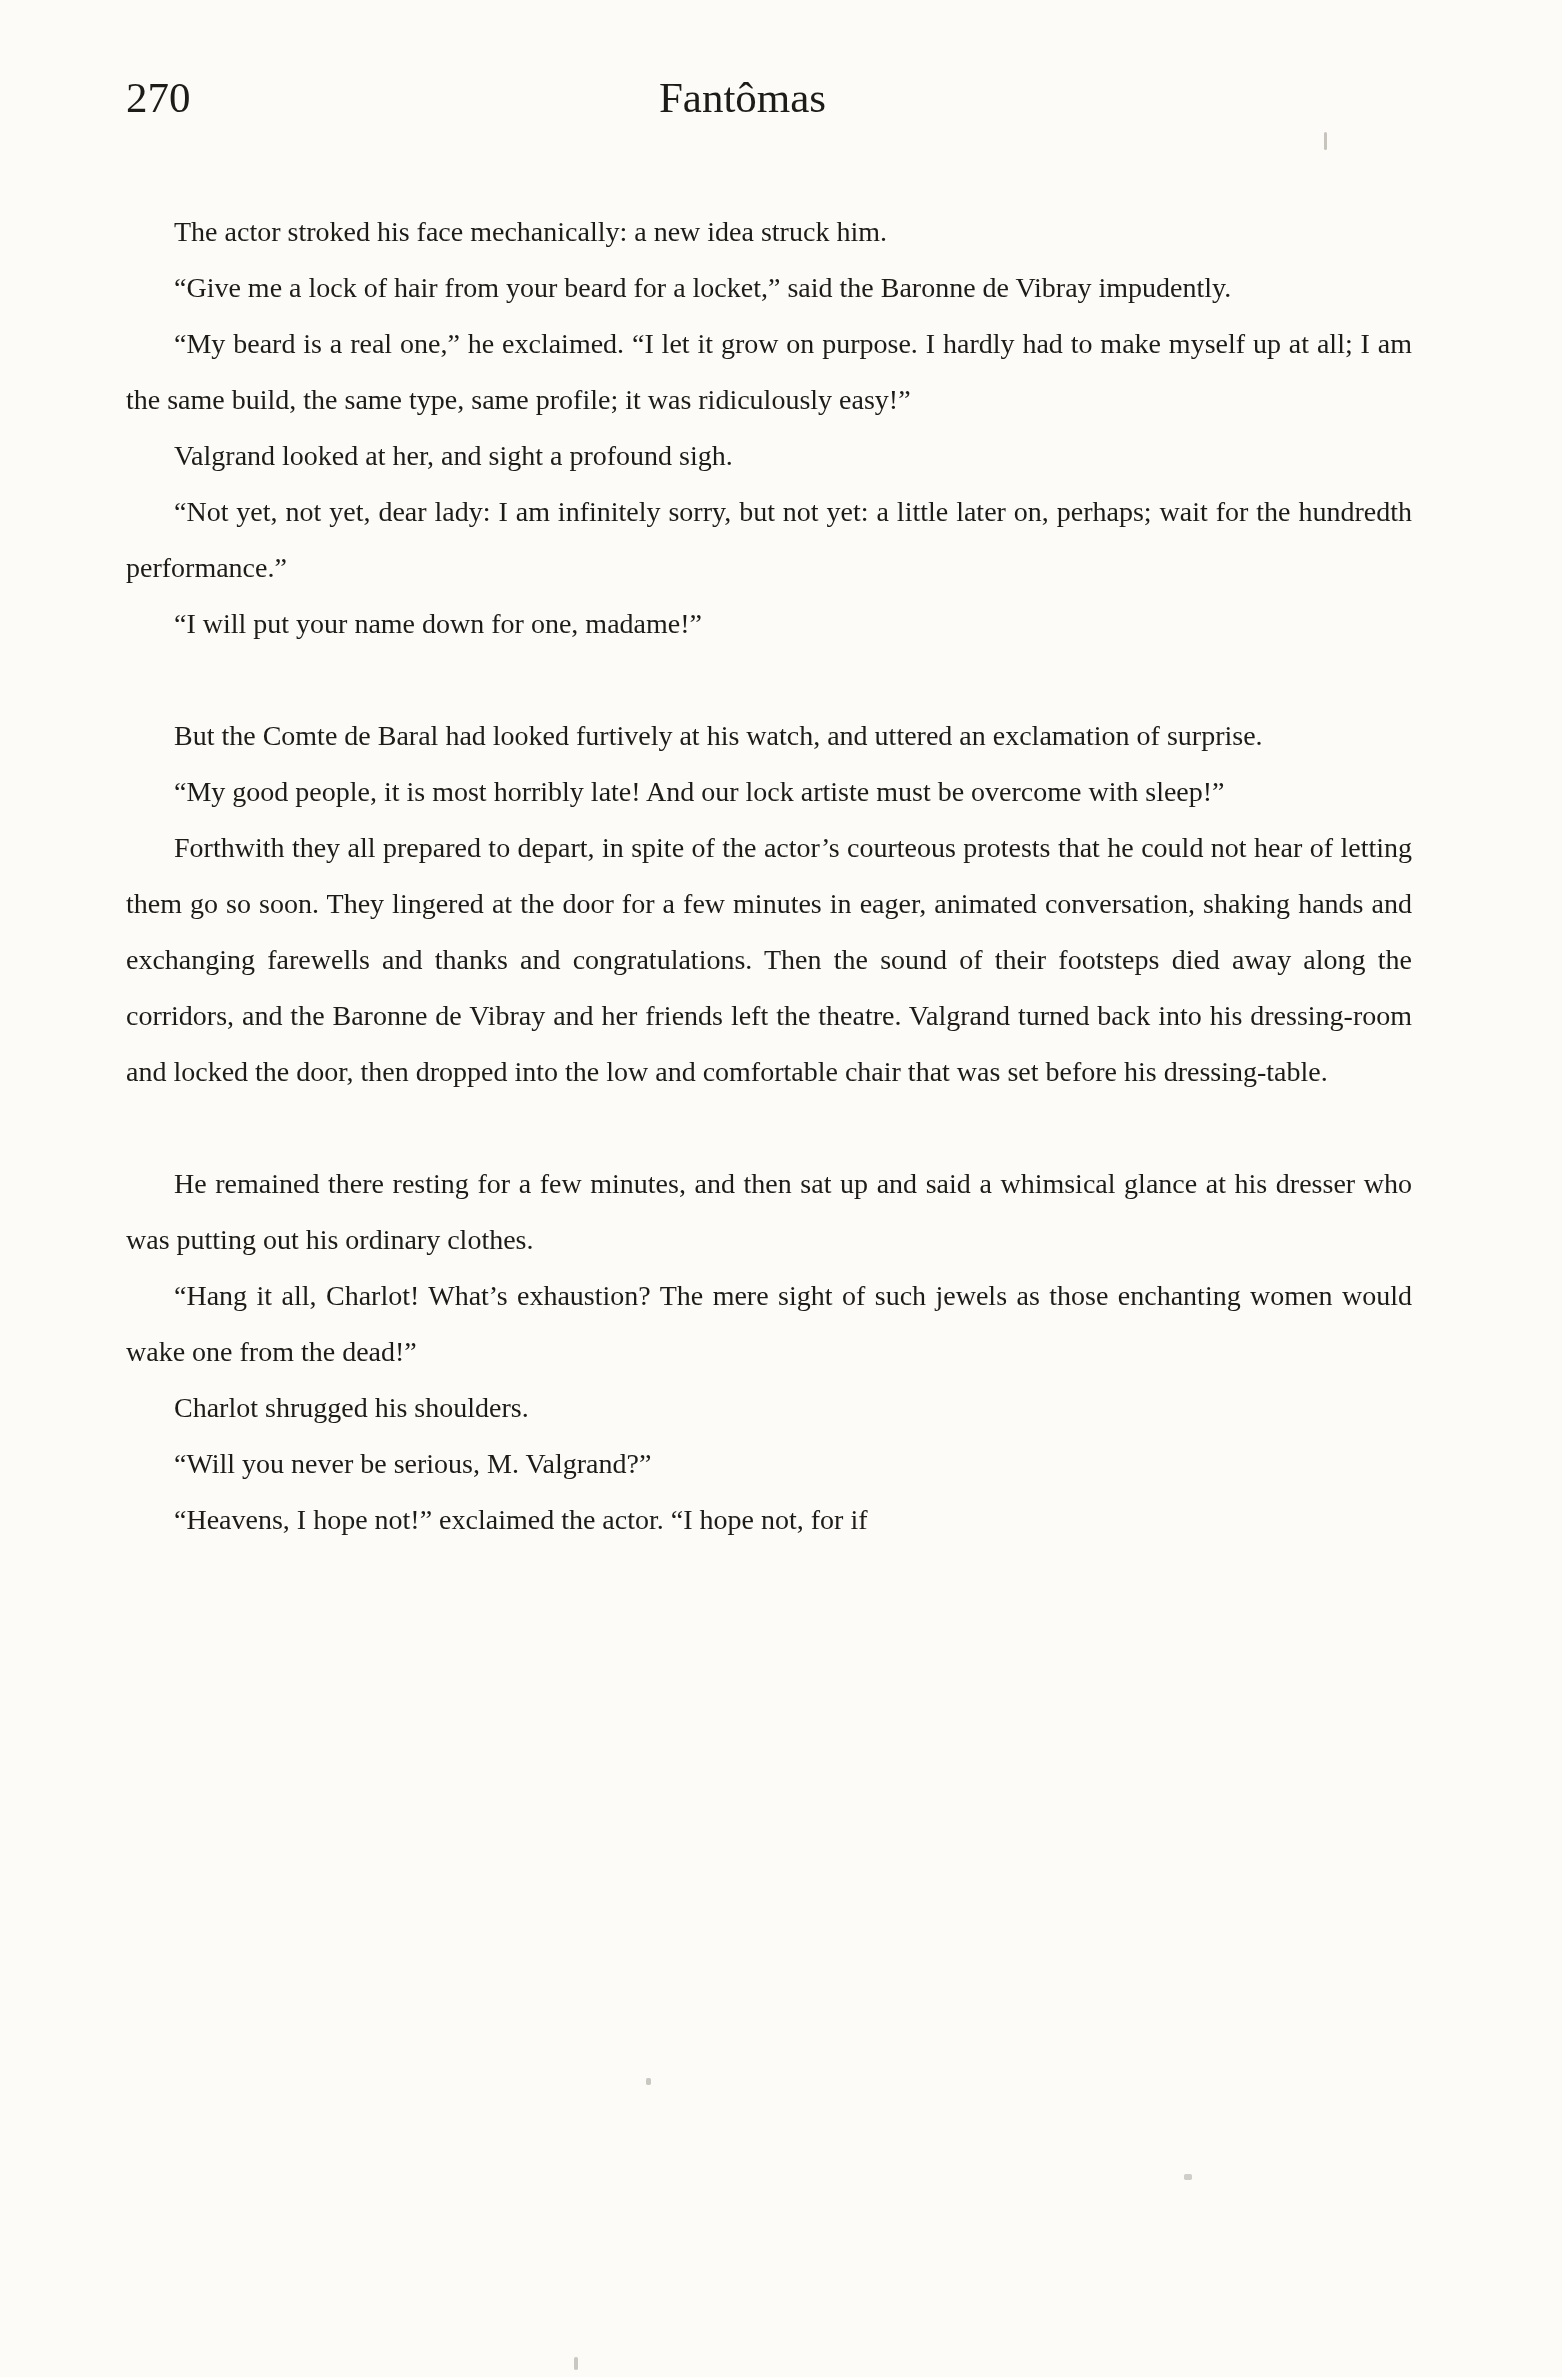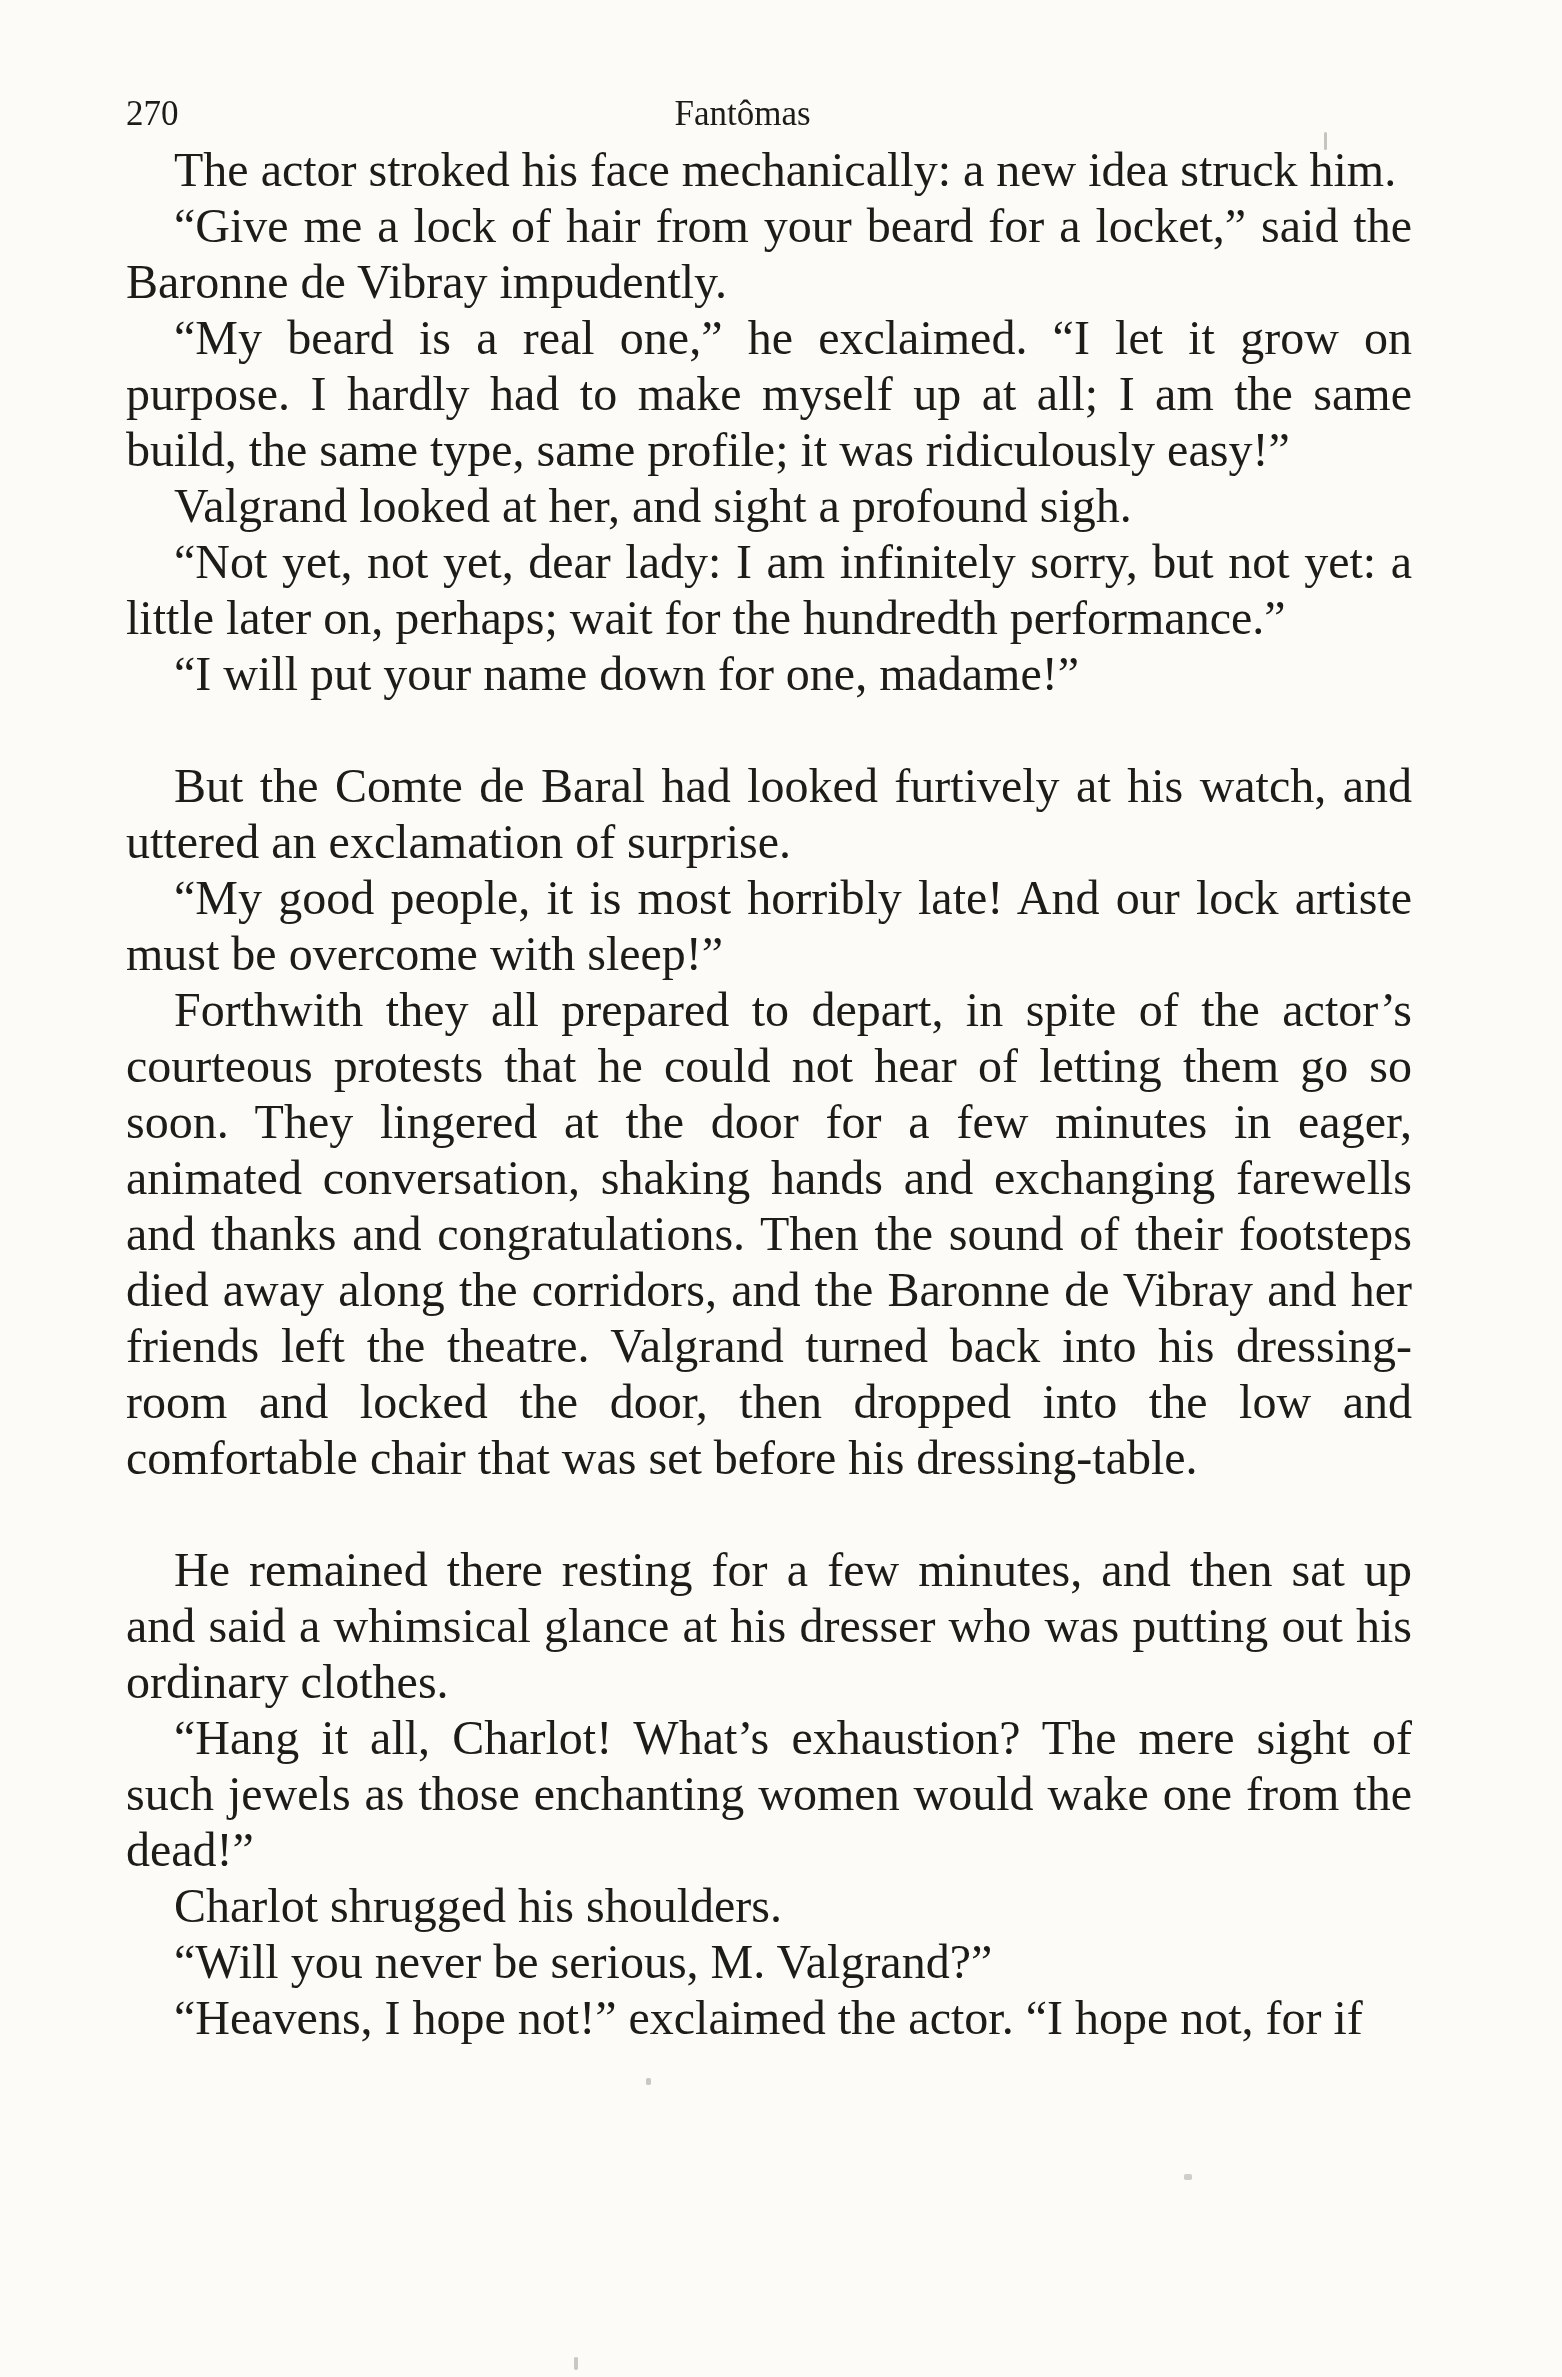--- a/index.html
+++ b/index.html
@@ -15,38 +15,38 @@
       background: #fcfbf7;
       color: #1e1c19;
       font-family: "Liberation Serif", "DejaVu Serif", serif;
       overflow: hidden;
       box-sizing: border-box;
       padding: 69px 150px 0 126px;
     }
     .running-header {
       position: relative;
       height: 57px;
-      font-size: 35px;
+      font-size: 43px;
       line-height: 57px;
-      margin-top: 16px;
     }
     .page-number {
       position: absolute;
       left: 0;
       top: 0;
     }
     .running-title {
       position: absolute;
       left: 0;
       right: 53px;
       top: 0;
       text-align: center;
     }
     .text-block {
-      font-size: 48px;
+      margin-top: 78px;
+      font-size: 28px;
       line-height: 56px;
       text-align: justify;
     }
     .text-block p {
       margin: 0;
       text-indent: 48px;
     }
     .text-block p.section-start {
       margin-top: 56px;
     }

